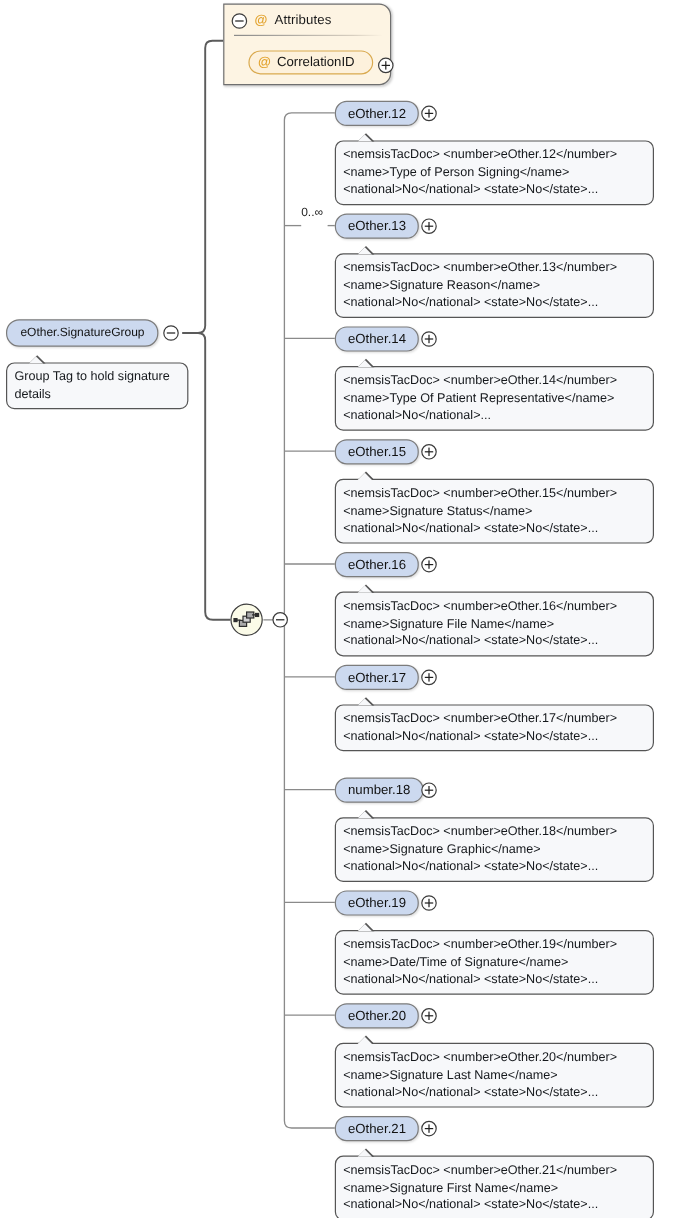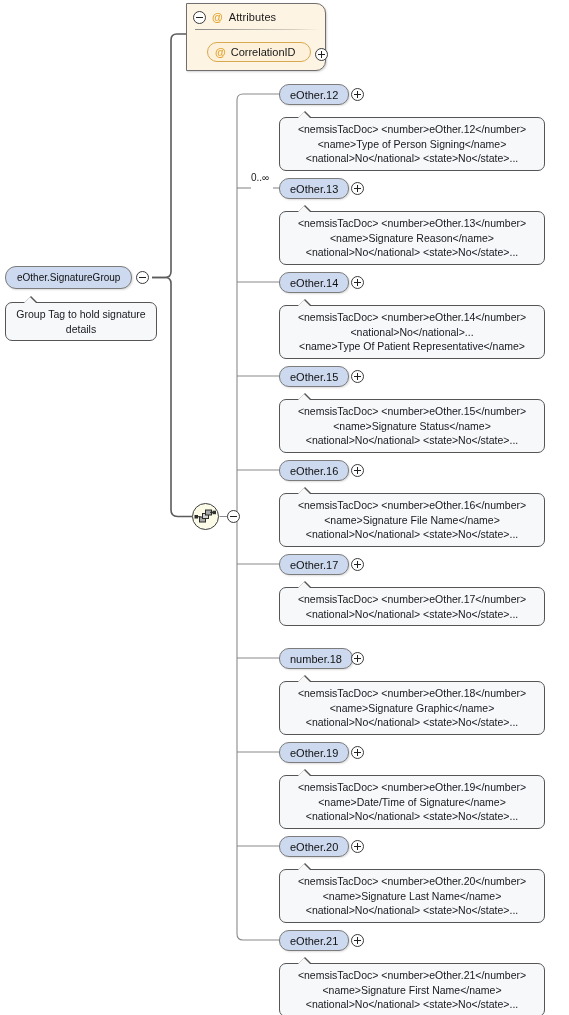--- a/index.html
+++ b/index.html
@@ -162,21 +162,21 @@
     border-left: 7px solid transparent;
     border-right: 7px solid transparent;
     border-bottom: 7px solid #555555;
   }
   .anno .tail-in {
     top: -6px;
     border-left: 6px solid transparent;
     border-right: 6px solid transparent;
     border-bottom: 6px solid #f7f8fa;
   }
-  .anno-line { display: block; white-space: nowrap; text-align: center; }
+  .anno-line { display: block; white-space: nowrap; }
 
   .group-anno {
     left: 5px;
     top: 302px;
     width: 152px;
   }
   .group-anno .anno-line { white-space: normal; }
 
   
   .sequence-node {
@@ -318,22 +318,22 @@
   </div>
 
   <div class="elem-node" style="left:279px;top:272px;">
     <span class="elem-node-label">eOther.14</span>
   </div>
   <div class="toggle plus" style="left:351px;top:276px;"></div>
   <div class="anno elem-anno" style="left:279px;top:305px;">
     <span class="tail-out"></span>
     <span class="tail-in"></span>
     <span class="anno-line">&lt;nemsisTacDoc&gt; &lt;number&gt;eOther.14&lt;/number&gt;</span>
+    <span class="anno-line">&lt;name&gt;Type Of Patient Representative&lt;/name&gt;</span>
     <span class="anno-line">&lt;national&gt;No&lt;/national&gt;...</span>
-    <span class="anno-line">&lt;name&gt;Type Of Patient Representative&lt;/name&gt;</span>
   </div>
 
   <div class="elem-node" style="left:279px;top:366px;">
     <span class="elem-node-label">eOther.15</span>
   </div>
   <div class="toggle plus" style="left:351px;top:370px;"></div>
   <div class="anno elem-anno" style="left:279px;top:399px;">
     <span class="tail-out"></span>
     <span class="tail-in"></span>
     <span class="anno-line">&lt;nemsisTacDoc&gt; &lt;number&gt;eOther.15&lt;/number&gt;</span>

